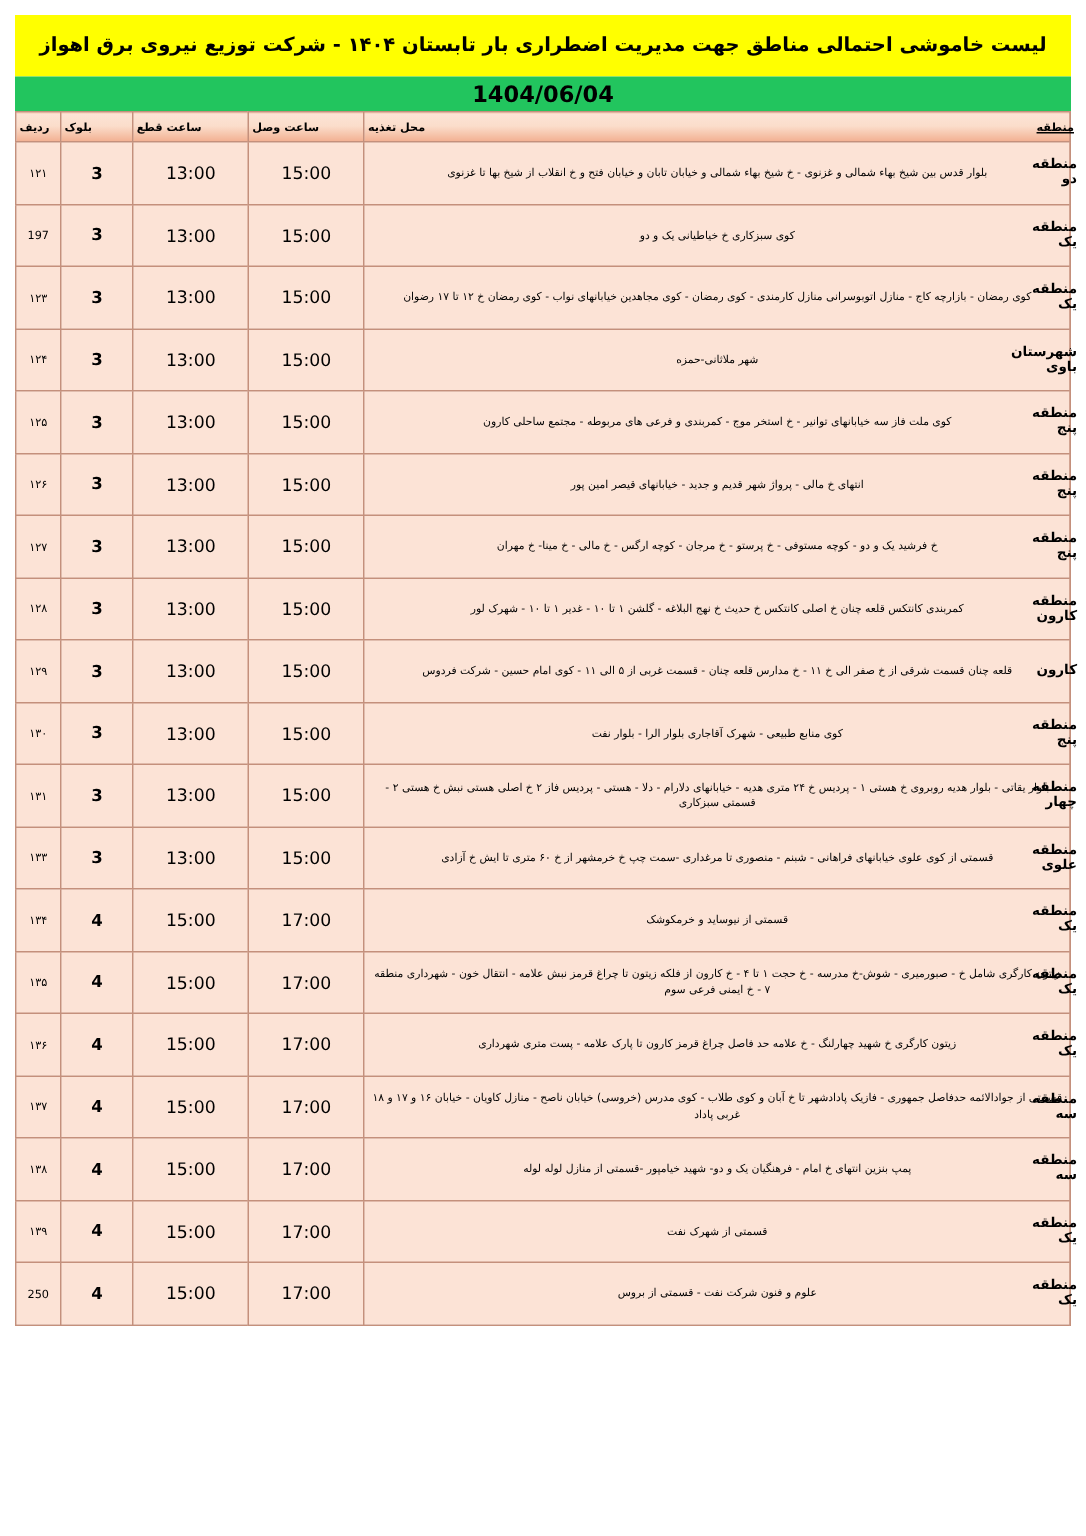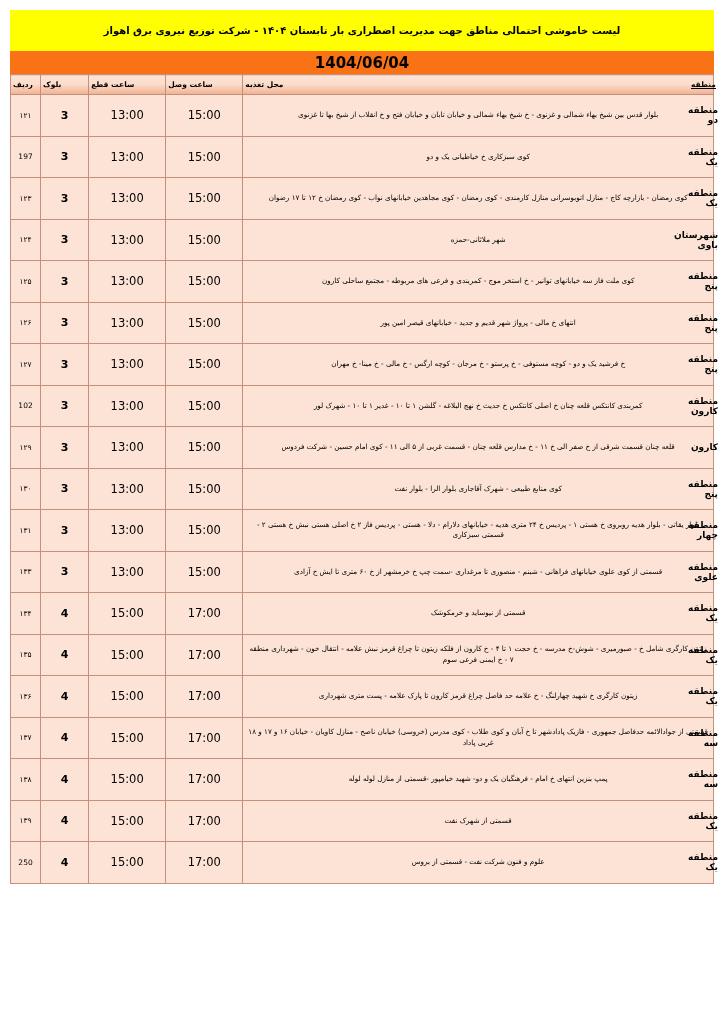--- a/index.html
+++ b/index.html
@@ -25,29 +25,29 @@
   .title-bar {
     background: #FFFF00;
     height: 41px;
     display: flex;
     align-items: center;
     justify-content: center;
     text-align: center;
     box-sizing: border-box;
   }
   .title-bar .title-text {
-    font-size: 10px;
+    font-size: 13px;
     font-weight: bold;
     color: #000000;
     letter-spacing: 0;
     line-height: 1.2;
     padding: 0 6px;
   }
   .date-bar {
-    background: #f97316;
+    background: #22c55e;
     height: 23px;
     display: flex;
     align-items: center;
     justify-content: center;
     box-sizing: border-box;
   }
   .date-bar .date-text {
     font-size: 15px;
     font-weight: bold;
     color: #000000;
@@ -202,21 +202,21 @@
           <td class="cell-time">13:00</td>
           <td class="cell-block">3</td>
           <td class="cell-radif">۱۲۷</td>
         </tr>
         <tr>
           <td class="cell-region">منطقه کارون</td>
           <td class="cell-address">کمربندی کانتکس قلعه چنان خ اصلی کانتکس خ حدیث خ نهج البلاغه - گلشن ۱ تا ۱۰ - غدیر ۱ تا ۱۰ - شهرک لور</td>
           <td class="cell-time">15:00</td>
           <td class="cell-time">13:00</td>
           <td class="cell-block">3</td>
-          <td class="cell-radif">102</td>
+          <td class="cell-radif">۱۲۸</td>
         </tr>
         <tr>
           <td class="cell-region">کارون</td>
           <td class="cell-address">قلعه چنان قسمت شرقی از خ صفر الی خ ۱۱ - خ مدارس قلعه چنان - قسمت غربی از ۵ الی ۱۱ - کوی امام حسین - شرکت فردوس</td>
           <td class="cell-time">15:00</td>
           <td class="cell-time">13:00</td>
           <td class="cell-block">3</td>
           <td class="cell-radif">۱۲۹</td>
         </tr>
         <tr>

